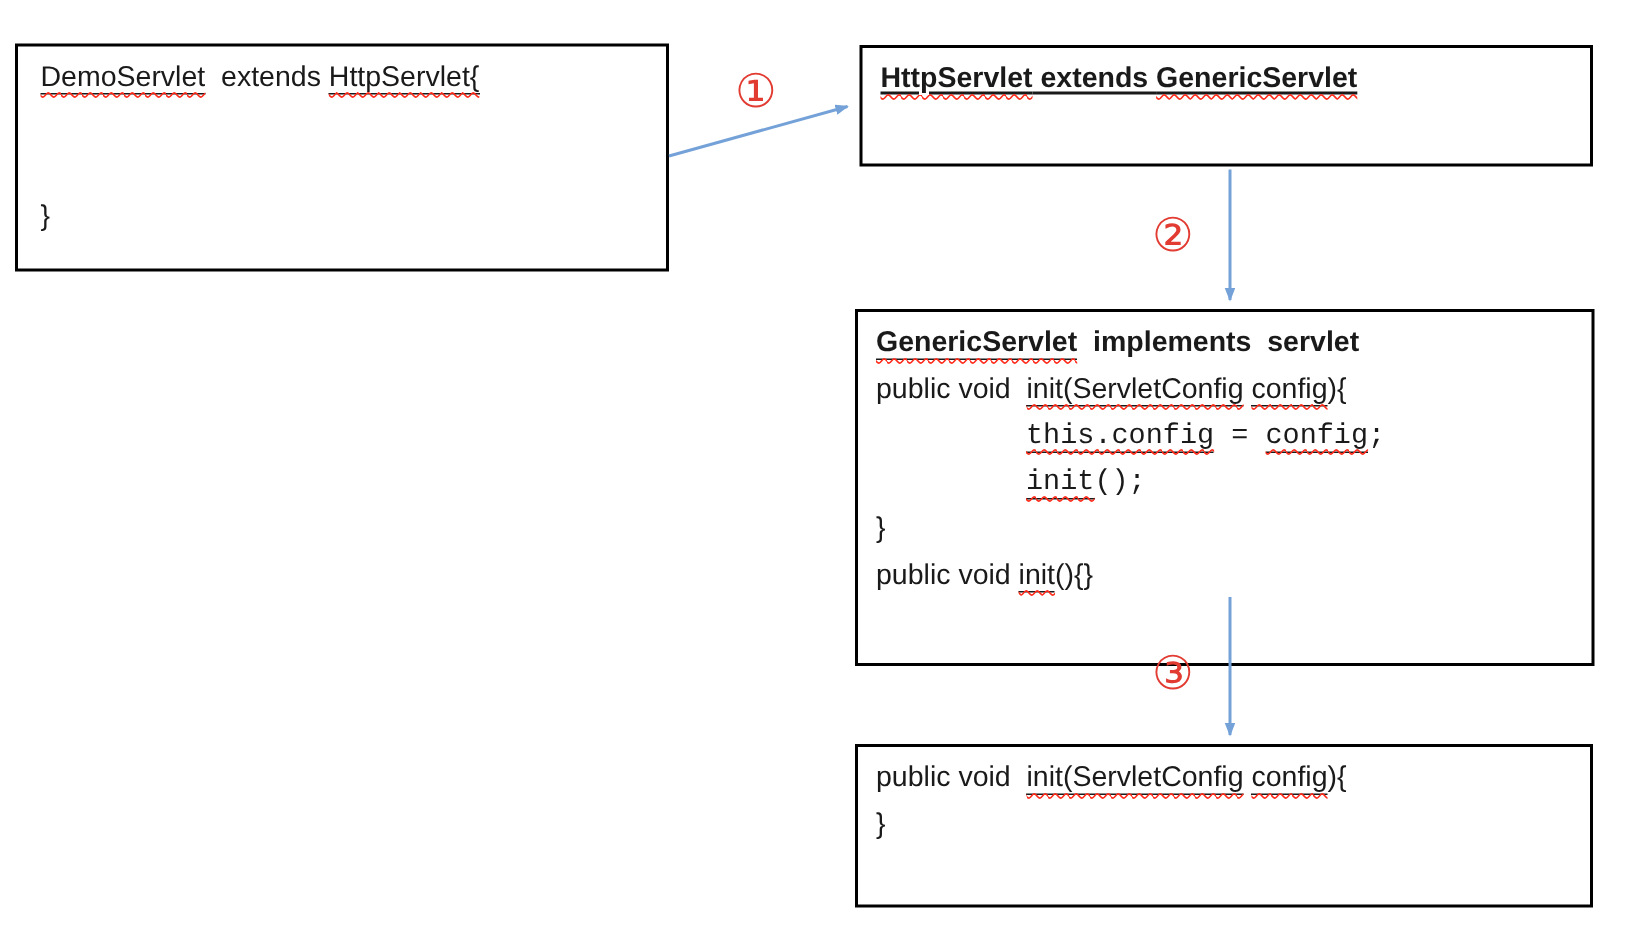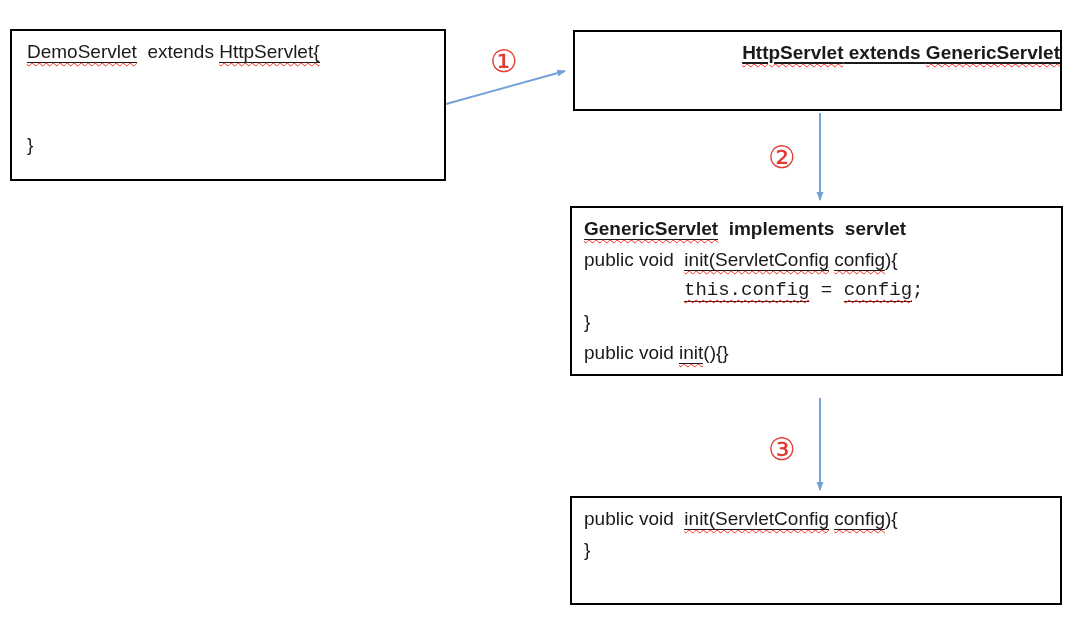--- a/index.html
+++ b/index.html
@@ -24,33 +24,32 @@
     white-space: pre;
     line-height: 31px;
     height: 31px;
   }
   .line.indent { padding-left: 100px; font-family: Liberation Mono, monospace; }
   .line.bold, .seg-bold { font-weight: bold; }
   .line.solid-underline {
     text-decoration-line: underline;
     text-decoration-thickness: 1.5px;
     text-underline-offset: 3px;
-    text-align: right;
   }
   .seg-u { border-bottom: 1.5px solid var(--text-color, #1a1a1a); }
   .seg-sq {
     text-decoration-line: underline;
     text-decoration-style: wavy;
     text-decoration-color: var(--squiggle-color, #ff2a1a);
     text-decoration-thickness: 1px;
     text-underline-offset: 4px;
   }
   #box-demo   { left: 10px;  top: 29px;  width: 436px; height: 152px; padding-left: 15px; }
   #box-http   { left: 573px; top: 30px;  width: 489px; height: 81px;  }
-  #box-generic{ left: 570px; top: 206px; width: 493px; height: 170px; }
+  #box-generic{ left: 570px; top: 206px; width: 493px; height: 238px; }
   #box-iface  { left: 570px; top: 496px; width: 492px; height: 109px; }
   #arrow-layer {
     position: absolute;
     left: 0; top: 0;
     pointer-events: none;
   }
   .arrow-line { stroke: var(--arrow-color, #74a2d8); stroke-width: 2; }
   .arrow-head { fill: var(--arrow-color, #74a2d8); }
   .step-label {
     position: absolute;
@@ -76,20 +75,21 @@
     </div>
 
   <div id="box-http" class="class-box">
       <div class="line bold solid-underline"><span class="seg-sq">HttpServlet</span><span> extends </span><span class="seg-sq">GenericServlet</span></div>
     </div>
 
   <div id="box-generic" class="class-box">
       <div class="line bold"><span class="seg-u seg-sq">GenericServlet</span><span>  implements  servlet</span></div>
       <div class="line"><span>public void  </span><span class="seg-u seg-sq">init(ServletConfig</span><span> </span><span class="seg-u seg-sq">config</span><span>){</span></div>
       <div class="line indent"><span class="seg-u seg-sq">this.config</span><span> = </span><span class="seg-u seg-sq">config</span><span>;</span></div>
+      <div class="line indent"><span class="seg-u seg-sq">init</span><span>();</span></div>
       <div class="line"><span>}</span></div>
       <div class="line"><span>public void </span><span class="seg-u seg-sq">init</span><span>(){}</span></div>
     </div>
 
   <div id="box-iface" class="class-box">
       <div class="line"><span>public void  </span><span class="seg-u seg-sq">init(ServletConfig</span><span> </span><span class="seg-u seg-sq">config</span><span>){</span></div>
       <div class="line"><span>}</span></div>
     </div>
 
   <svg id="arrow-layer" width="1086" height="624" viewBox="0 0 1086 624">

